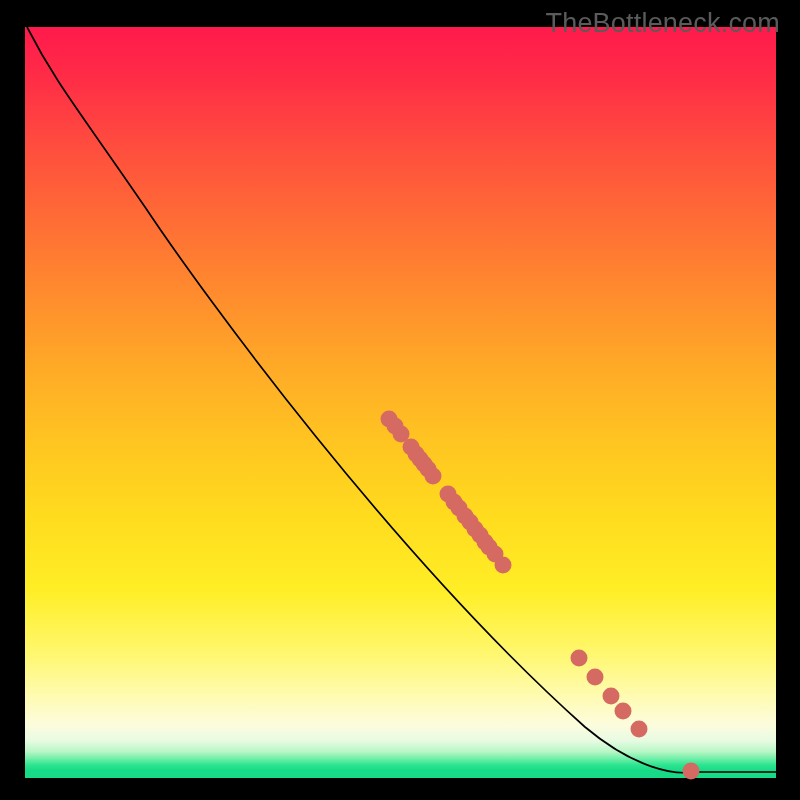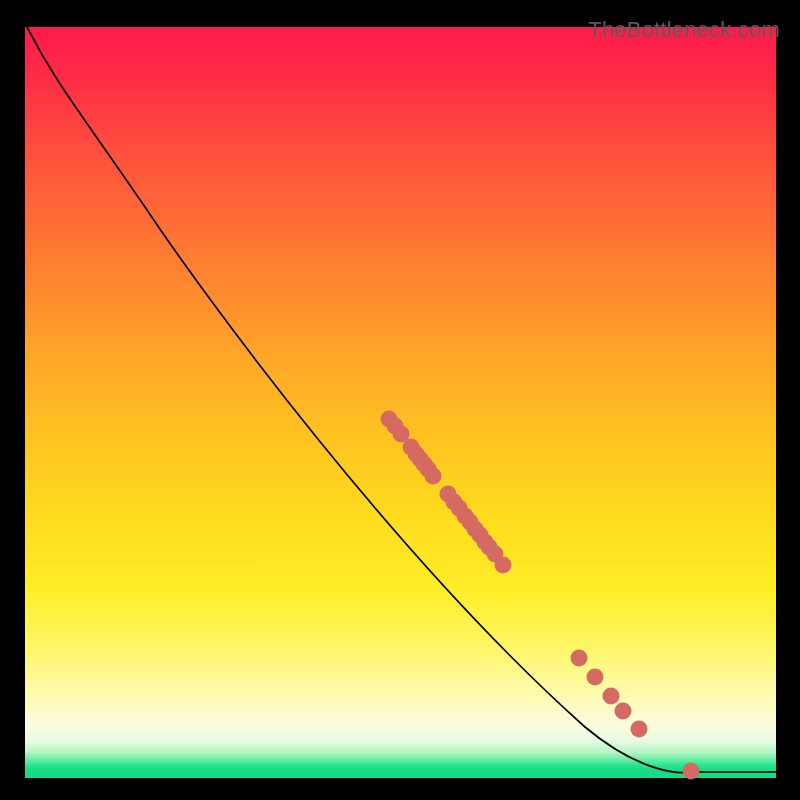--- a/index.html
+++ b/index.html
@@ -33,24 +33,24 @@
       #e8fbe2 95%,
       #b8f6c6 96.5%,
       #6aeea6 97.5%,
       #2be48f 98.3%,
       #18db87 99%,
       #18db87 100%
     );
   }
   .watermark {
     position: absolute;
-    top: 17px;
+    top: 8px;
     right: 20px;
     color: #5b5b5b;
-    font-size: 22px;
+    font-size: 27px;
     font-weight: 500;
     letter-spacing: 0.2px;
     user-select: none;
   }
   svg.curve {
     position: absolute;
     left: 0;
     top: 0;
     width: 751px;
     height: 751px;

